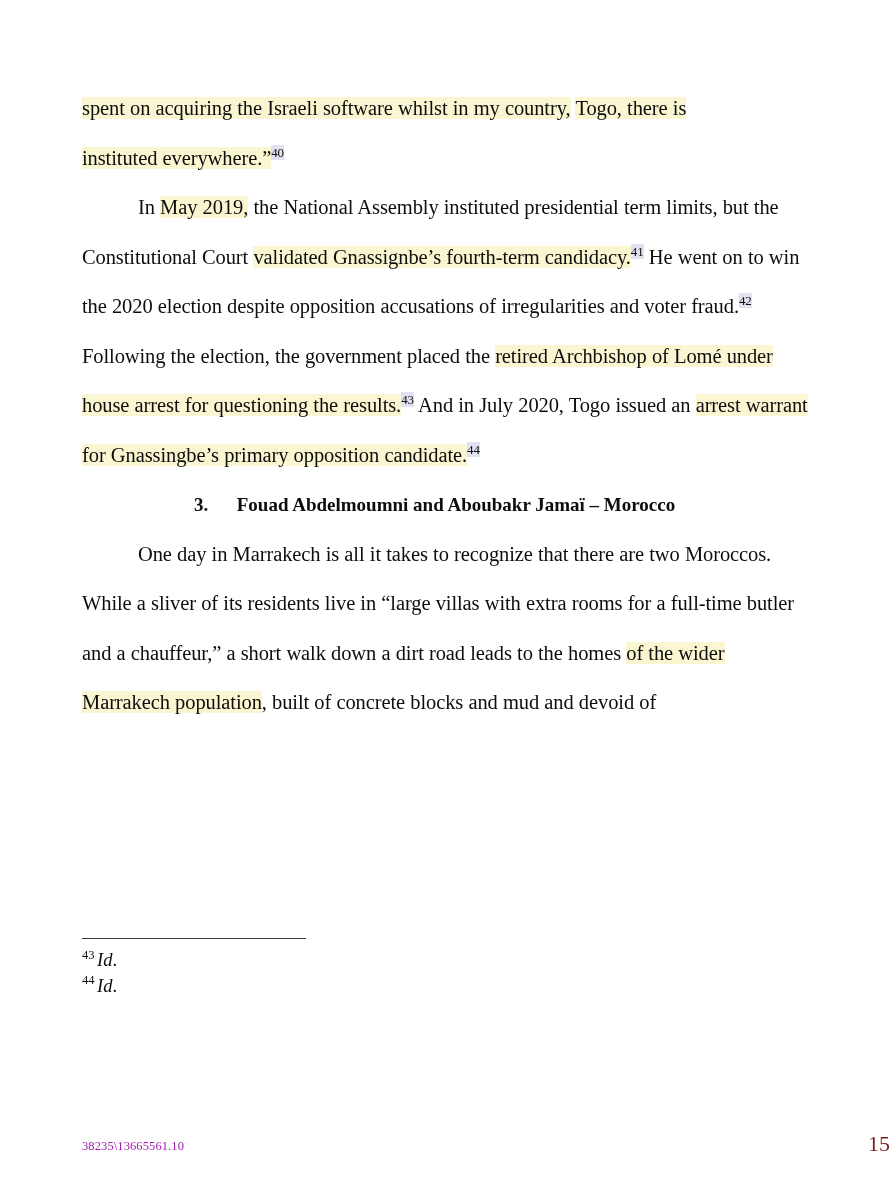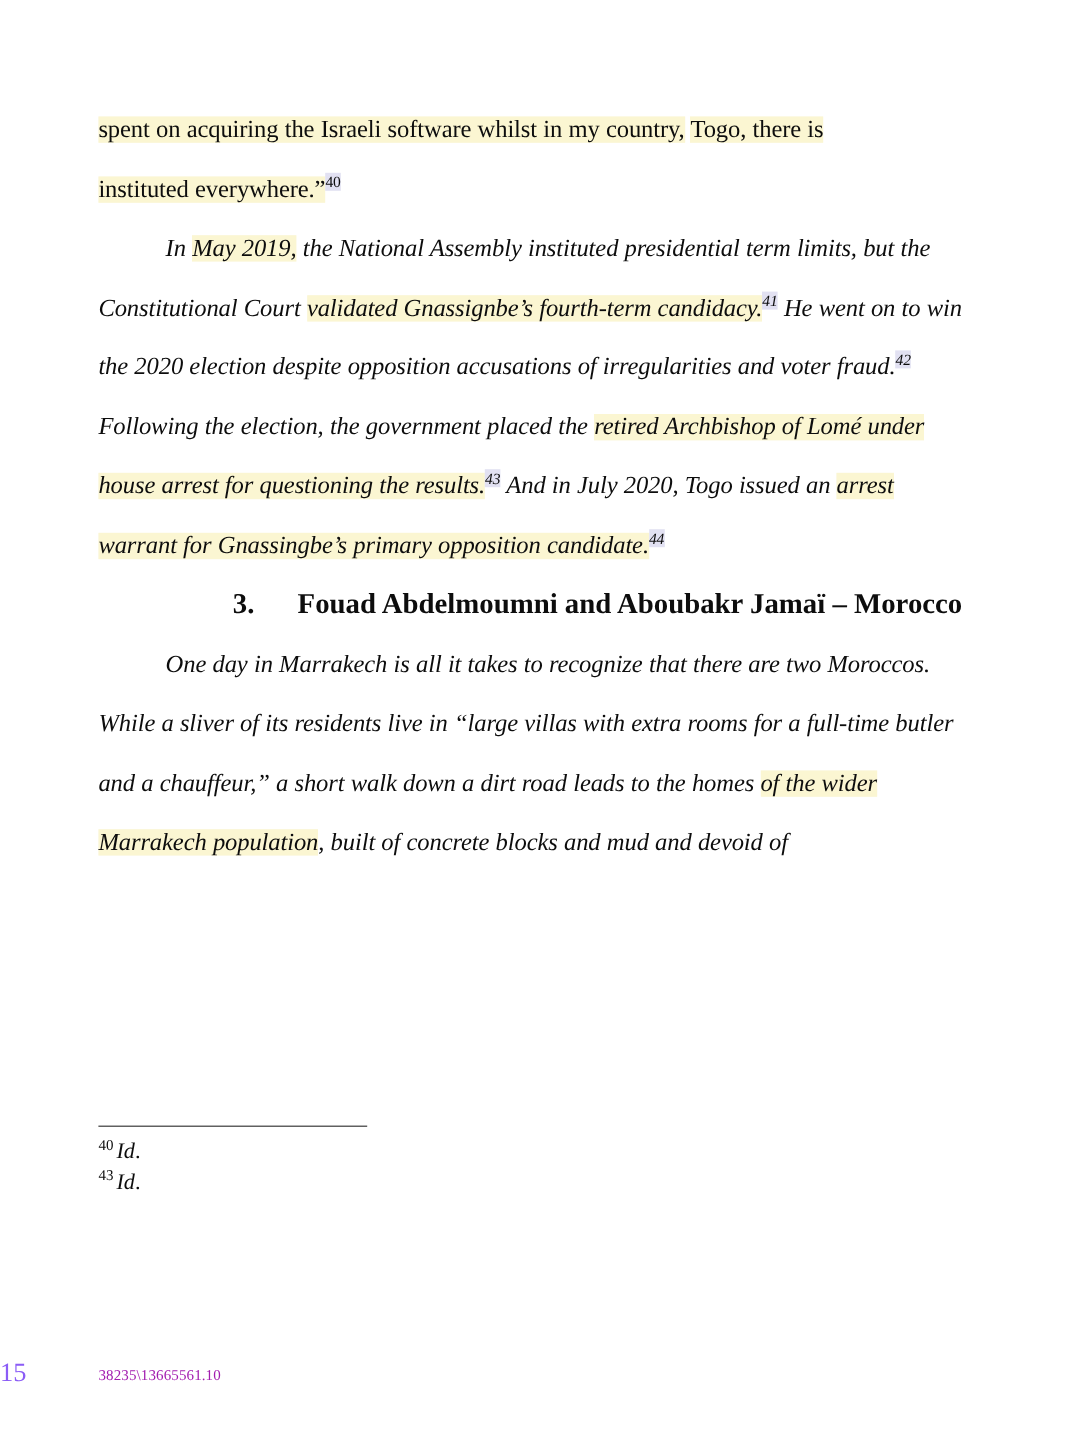--- a/index.html
+++ b/index.html
@@ -35,21 +35,20 @@
   p.body-par {
     margin: 0;
     font-size: 20.5px;
     line-height: 49.5px;
     text-align: left;
     letter-spacing: -0.1px;
     word-spacing: 0.2px;
   }
   p.body-par.indent {
     text-indent: 56px;
-    font-style: italic;
   }
 
   
   .hl-y {
     background-color: #fbf6d2;
     box-decoration-break: clone;
     -webkit-box-decoration-break: clone;
   }
   .hl-b {
     background-color: #e2e1f2;
@@ -59,21 +58,21 @@
 
   sup.fn {
     font-size: 13px;
     vertical-align: super;
     line-height: 0;
   }
 
   
   .heading {
     margin: 0;
-    font-size: 24px;
+    font-size: 19px;
     font-weight: bold;
     line-height: 49.5px;
     padding-left: 112px;
     white-space: pre;
   }
 
   
   .footnote-rule {
     position: absolute;
     left: 82px;
@@ -109,23 +108,23 @@
     top: 1139px;
     font-size: 12.5px;
     letter-spacing: 0.1px;
     color: #a21caf;
   }
   .footer-pageno {
     position: absolute;
     left: 0;
     top: 1131px;
     width: 890px;
-    text-align: left;
+    text-align: right;
     font-size: 22px;
-    color: #8b5cf6;
+    color: #7f1d1d;
   }
 </style>
 </head>
 <body>
 
 <div class="page">
 
   <div class="content">
 
     <p class="body-par"><span class="hl-y">spent on acquiring the Israeli software whilst in my country,</span> <span class="hl-y">Togo, there is</span><br><span class="hl-y">instituted everywhere.”</span><sup class="fn hl-b">40</sup></p>
@@ -134,20 +133,20 @@
 
     <p class="heading"><span>3.</span>      <span>Fouad Abdelmoumni and Aboubakr Jamaï – Morocco</span></p>
 
     <p class="body-par indent"><span>One day in Marrakech is all it takes to recognize that there are two Moroccos. While a sliver of its residents live in “large villas with extra rooms for a full-time butler and a chauffeur,” a short walk down a dirt road leads to the homes </span><span class="hl-y">of the wider Marrakech population</span><span>, built of concrete blocks and mud and devoid of</span></p>
 
   </div>
 
   <div class="footnote-rule"></div>
 
   <div class="footnotes">
-    <p><sup>40</sup><span class="it">Id</span><span>.</span></p>
     <p><sup>43</sup><span class="it">Id</span><span>.</span></p>
+    <p><sup>44</sup><span class="it">Id</span><span>.</span></p>
   </div>
 
   <div class="footer-docid">38235\13665561.10</div>
   <div class="footer-pageno">15</div>
 
 </div>
 
 </body></html>

